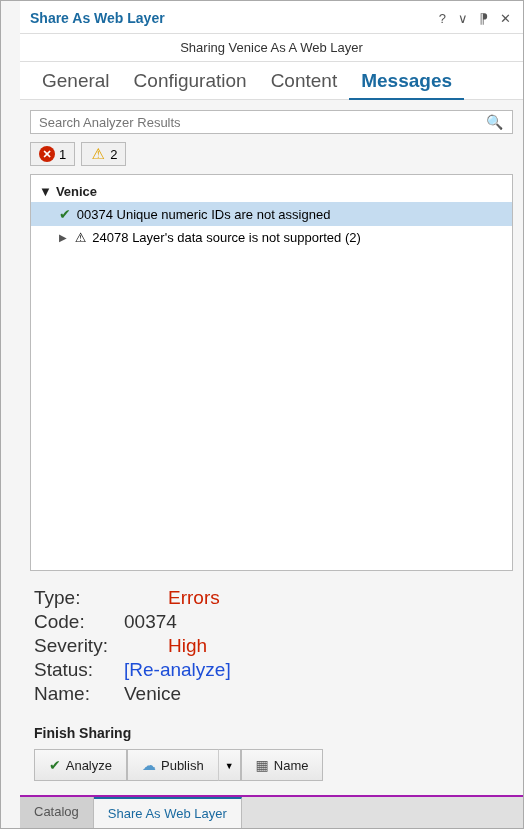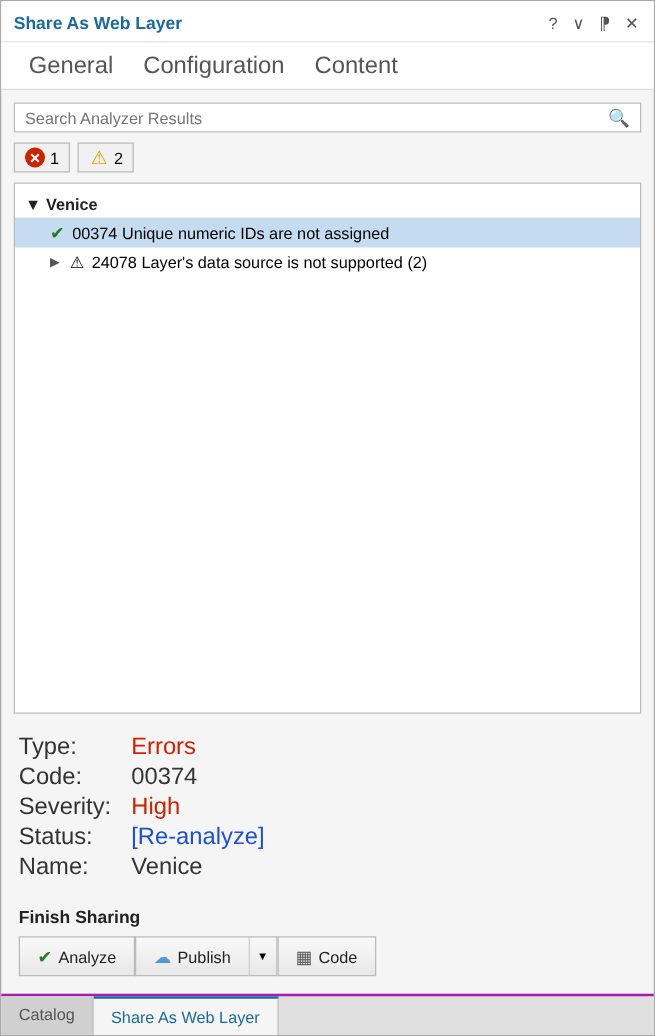--- a/index.html
+++ b/index.html
@@ -11,20 +11,21 @@
       height: 829px;
       overflow: hidden;
     }
     .window {
       width: 524px;
       height: 829px;
       background: #f5f5f5;
       border: 1px solid #aaa;
       display: flex;
       flex-direction: column;
+      padding-left: 19px;
     }
     .title-bar {
       background: #fff;
       border-bottom: 1px solid #ddd;
       padding: 8px 10px 6px 10px;
       display: flex;
       align-items: center;
       justify-content: space-between;
     }
     .title-bar-left {
@@ -189,21 +190,21 @@
       margin-bottom: 2px;
     }
     .detail-label {
       color: #333;
       width: 90px;
       flex-shrink: 0;
     }
     .detail-value {
       color: #1d4ed8;
     }
-    .detail-value.red { color: #cc2200; }
+    .detail-value.red { color: #cc2200; margin-left: 44px; }
     .detail-value.normal { color: #333; }
     .desc-row {
       display: flex;
       margin-bottom: 2px;
     }
     .desc-label {
       color: #333;
       flex-shrink: 0;
     }
     .desc-value {
@@ -282,25 +283,27 @@
   <div class="title-bar">
     <span class="title-bar-left">Share As Web Layer</span>
     <div class="title-bar-controls">
       <span>?</span>
       <span>∨</span>
       <span>⁋</span>
       <span>✕</span>
     </div>
   </div>
 
+  <div class="subtitle">Sharing Venice As A Web Layer</div>
 
   <div class="tabs">
     <div class="tab">General</div>
     <div class="tab">Configuration</div>
     <div class="tab">Content</div>
+    <div class="tab active">Messages</div>
   </div>
 
   <div class="content">
 
     <div class="search-bar">
       <input type="text" placeholder="Search Analyzer Results" style="">
       <span class="search-icon">🔍</span>
     </div>
 
     <div class="filter-buttons">
@@ -372,21 +375,21 @@
           <button class="btn btn-publish" style="border:1px solid #bbb; border-right:none;">
             <span class="btn-cloud">☁</span>
             <span>Publish</span>
           </button>
           <button class="btn-dropdown">
             <span class="triangle-down">▼</span>
           </button>
         </div>
         <button class="btn">
           <span class="btn-jobs">▦</span>
-          <span>Code</span>
+          <span>Name</span>
         </button>
       </div>
     </div>
   </div>
 
   <div class="bottom-tabs">
     <div class="bottom-tab">Catalog</div>
     <div class="bottom-tab active">Share As Web Layer</div>
   </div>
 </div>

